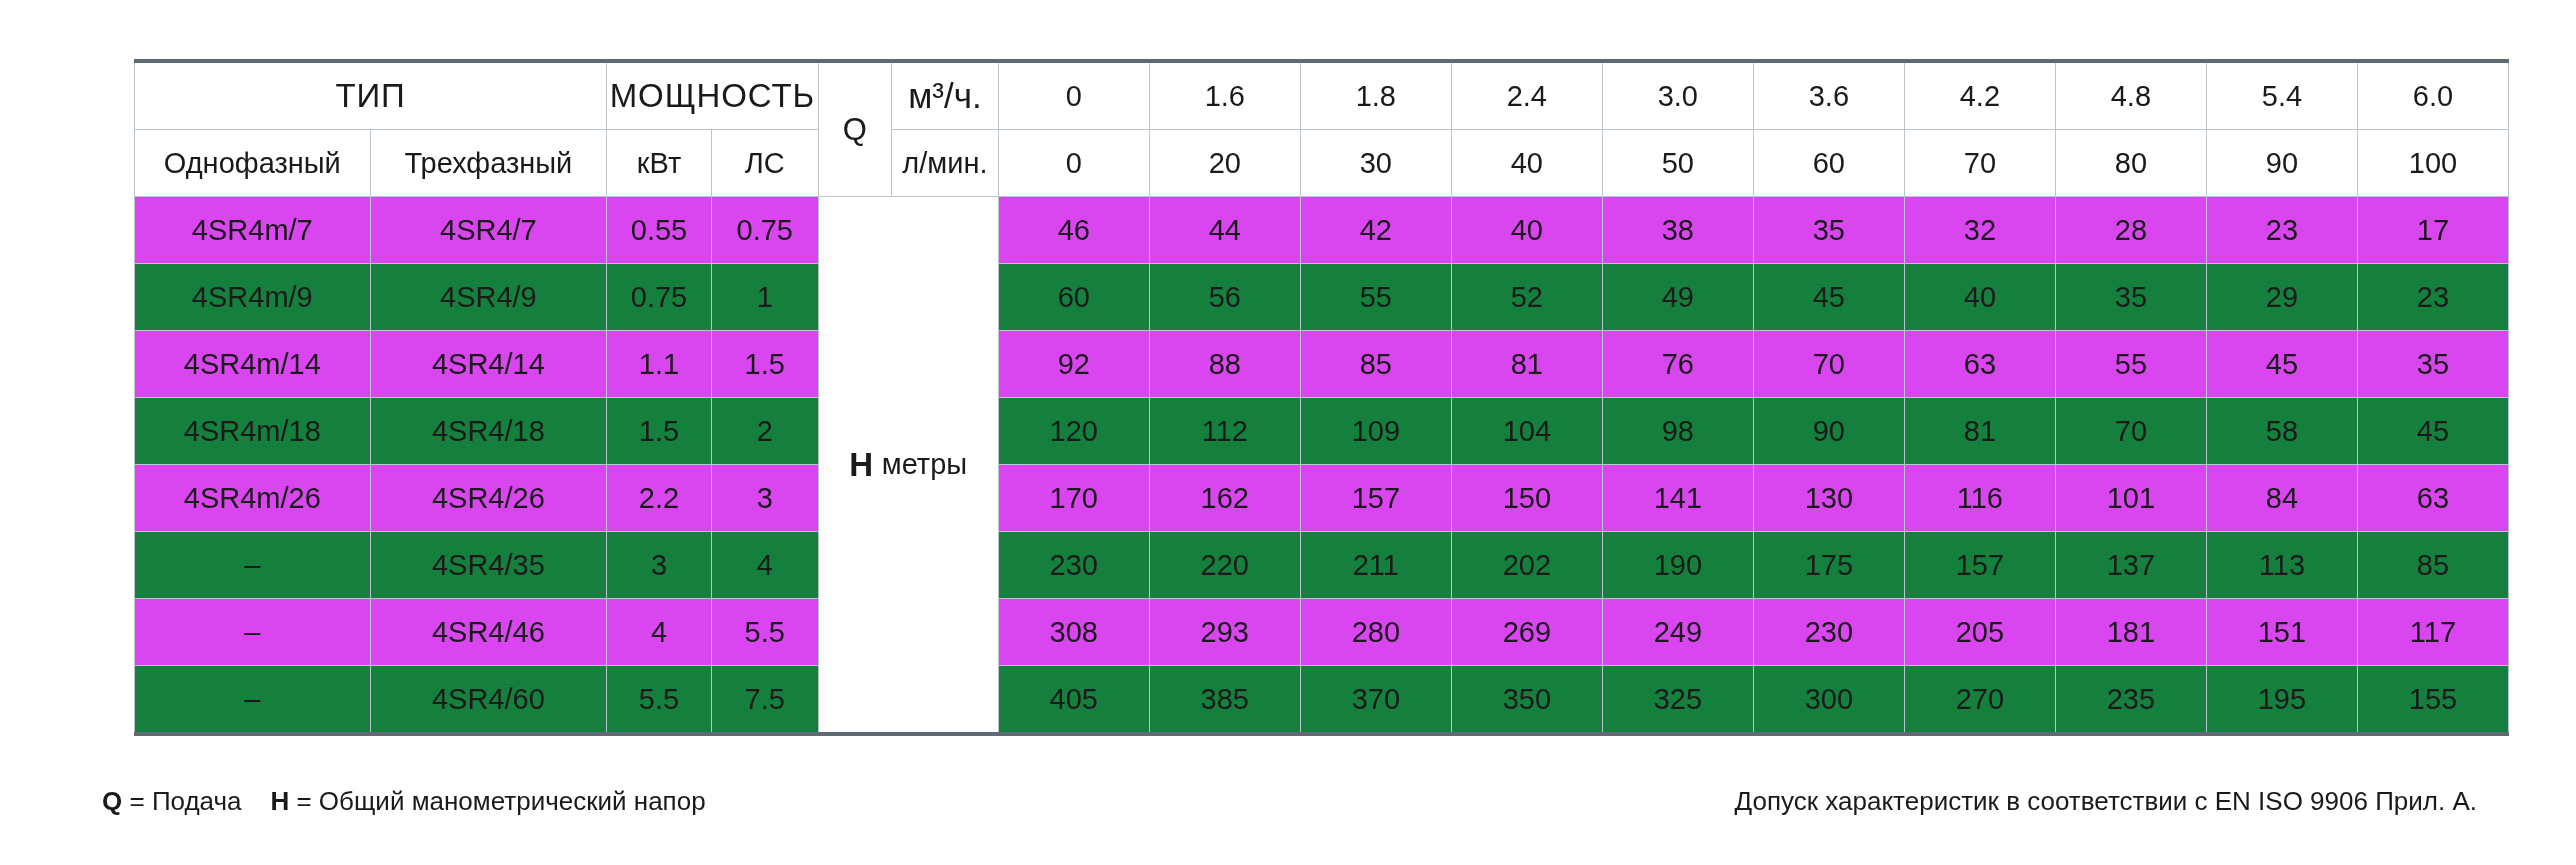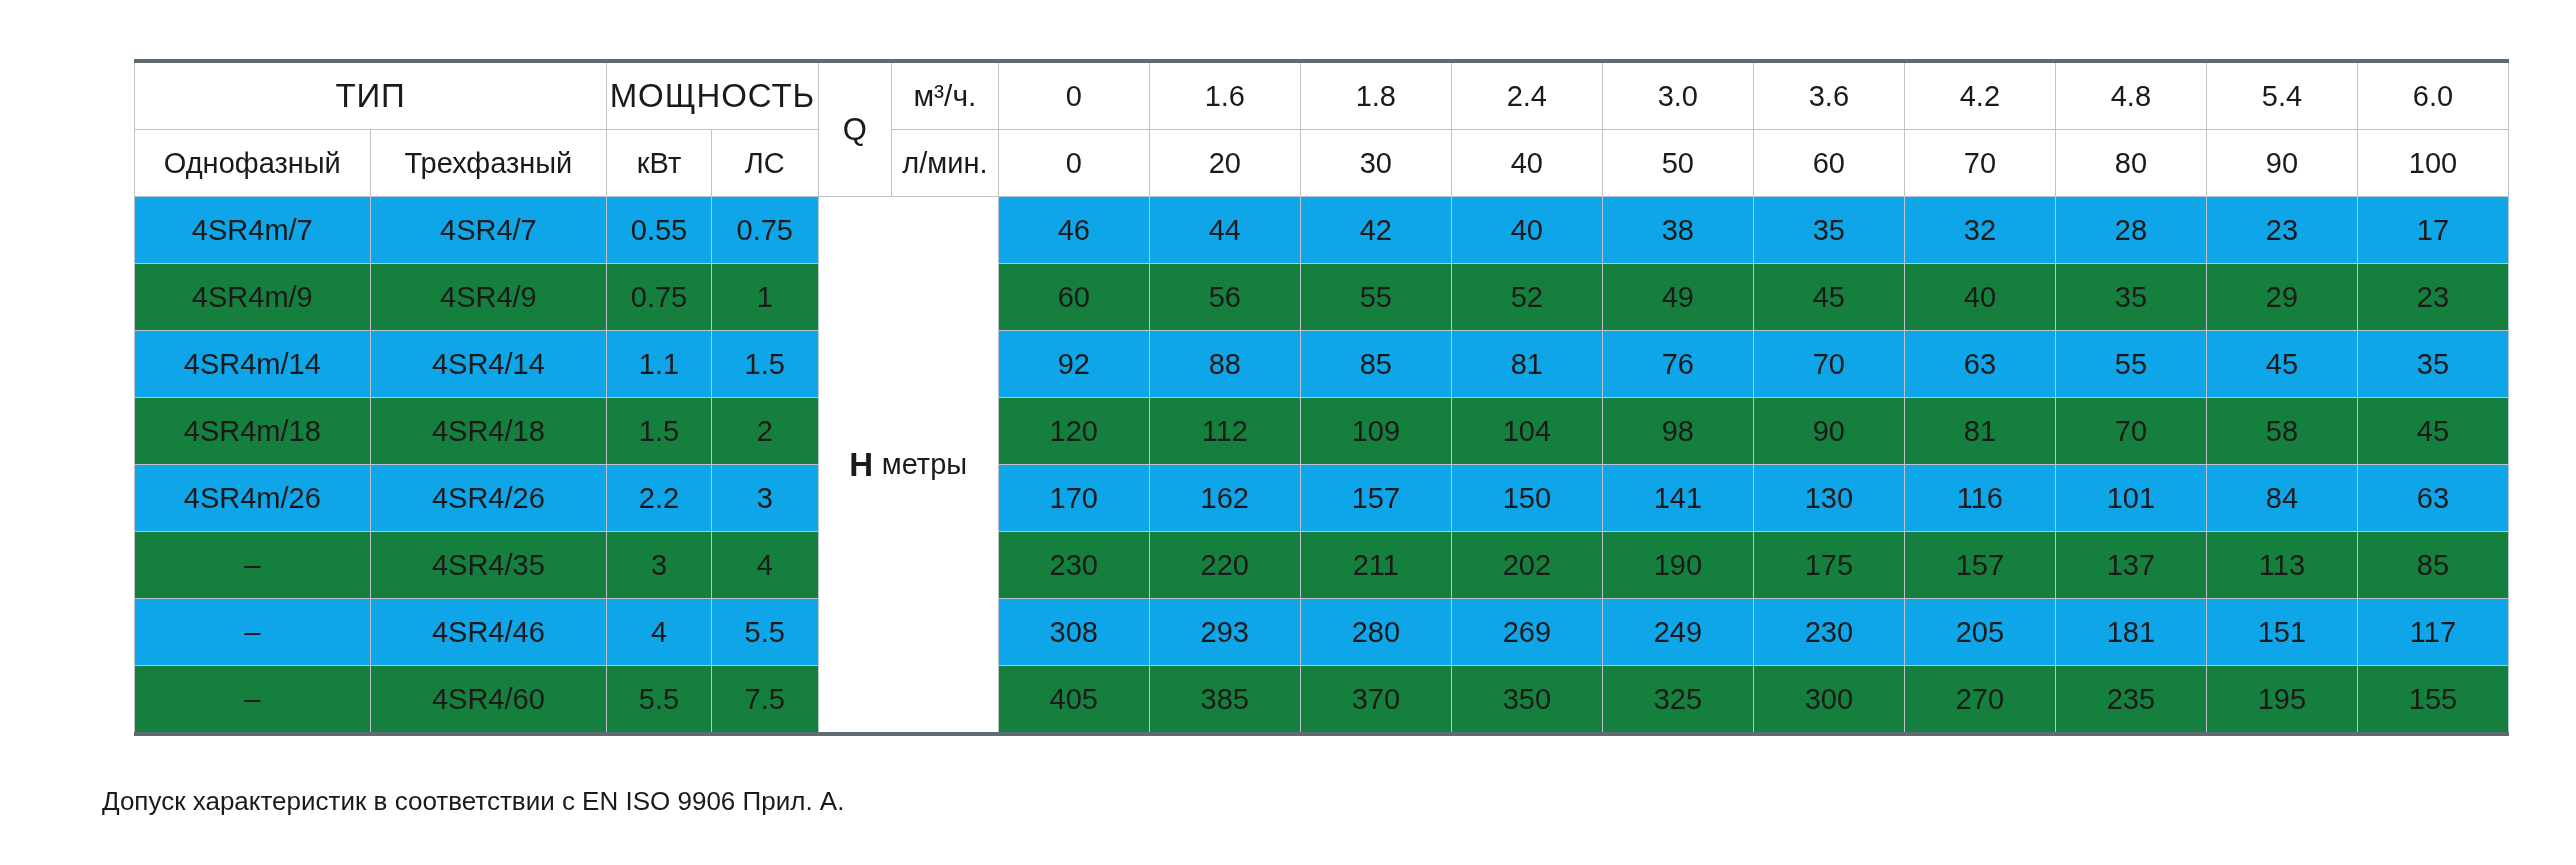--- a/index.html
+++ b/index.html
@@ -46,21 +46,21 @@
   
   table.pump {
     border-top: 4.3px solid #5f6b73;
     border-bottom: 4.3px solid #5f6b73;
   }
   .hdr-row td {
     font-weight: bold;
     background: #ffffff;
   }
   .shaded td {
-    background: #0ea5e9;
+    background: #d946ef;
   }
   .plain td {
     background: #15803d;
   }
   .col-single { width: 234px; }
   .col-three  { width: 235px; }
   .col-kw     { width: 104px; }
   .col-hp     { width: 106px; }
   .col-q      { width: 73px; }
   .col-unit   { width: 106px; }
@@ -74,21 +74,21 @@
   .power-title {
     font-size: 33px;
     font-weight: bold;
     letter-spacing: 0.9px;
   }
   .sub-hdr {
     font-size: 29px;
     font-weight: bold;
   }
   .unit-cell {
-    font-size: 30px;
+    font-size: 35px;
     text-align: center;
   }
   .q-cell {
     font-size: 31px;
     font-weight: bold;
     border-right: 1.7px solid #b9c4cc !important;
   }
   .lvals td {
     font-weight: bold;
     font-size: 29px;
@@ -331,17 +331,24 @@
           <td>270</td>
           <td>235</td>
           <td>195</td>
           <td>155</td>
         </tr>
       </tbody>
     </table>
   </div>
 
   <div class="footer">
+    <div class="left nowrap">
+      <b>Q</b>
+      <span>= Подача</span>
+      &nbsp;&nbsp;
+      <b>H</b>
+      <span>= Общий манометрический напор</span>
+    </div>
     <div class="right nowrap">Допуск характеристик в соответствии с EN ISO 9906 Прил. А.</div>
   </div>
 
 </div>
 
 
 </body></html>

